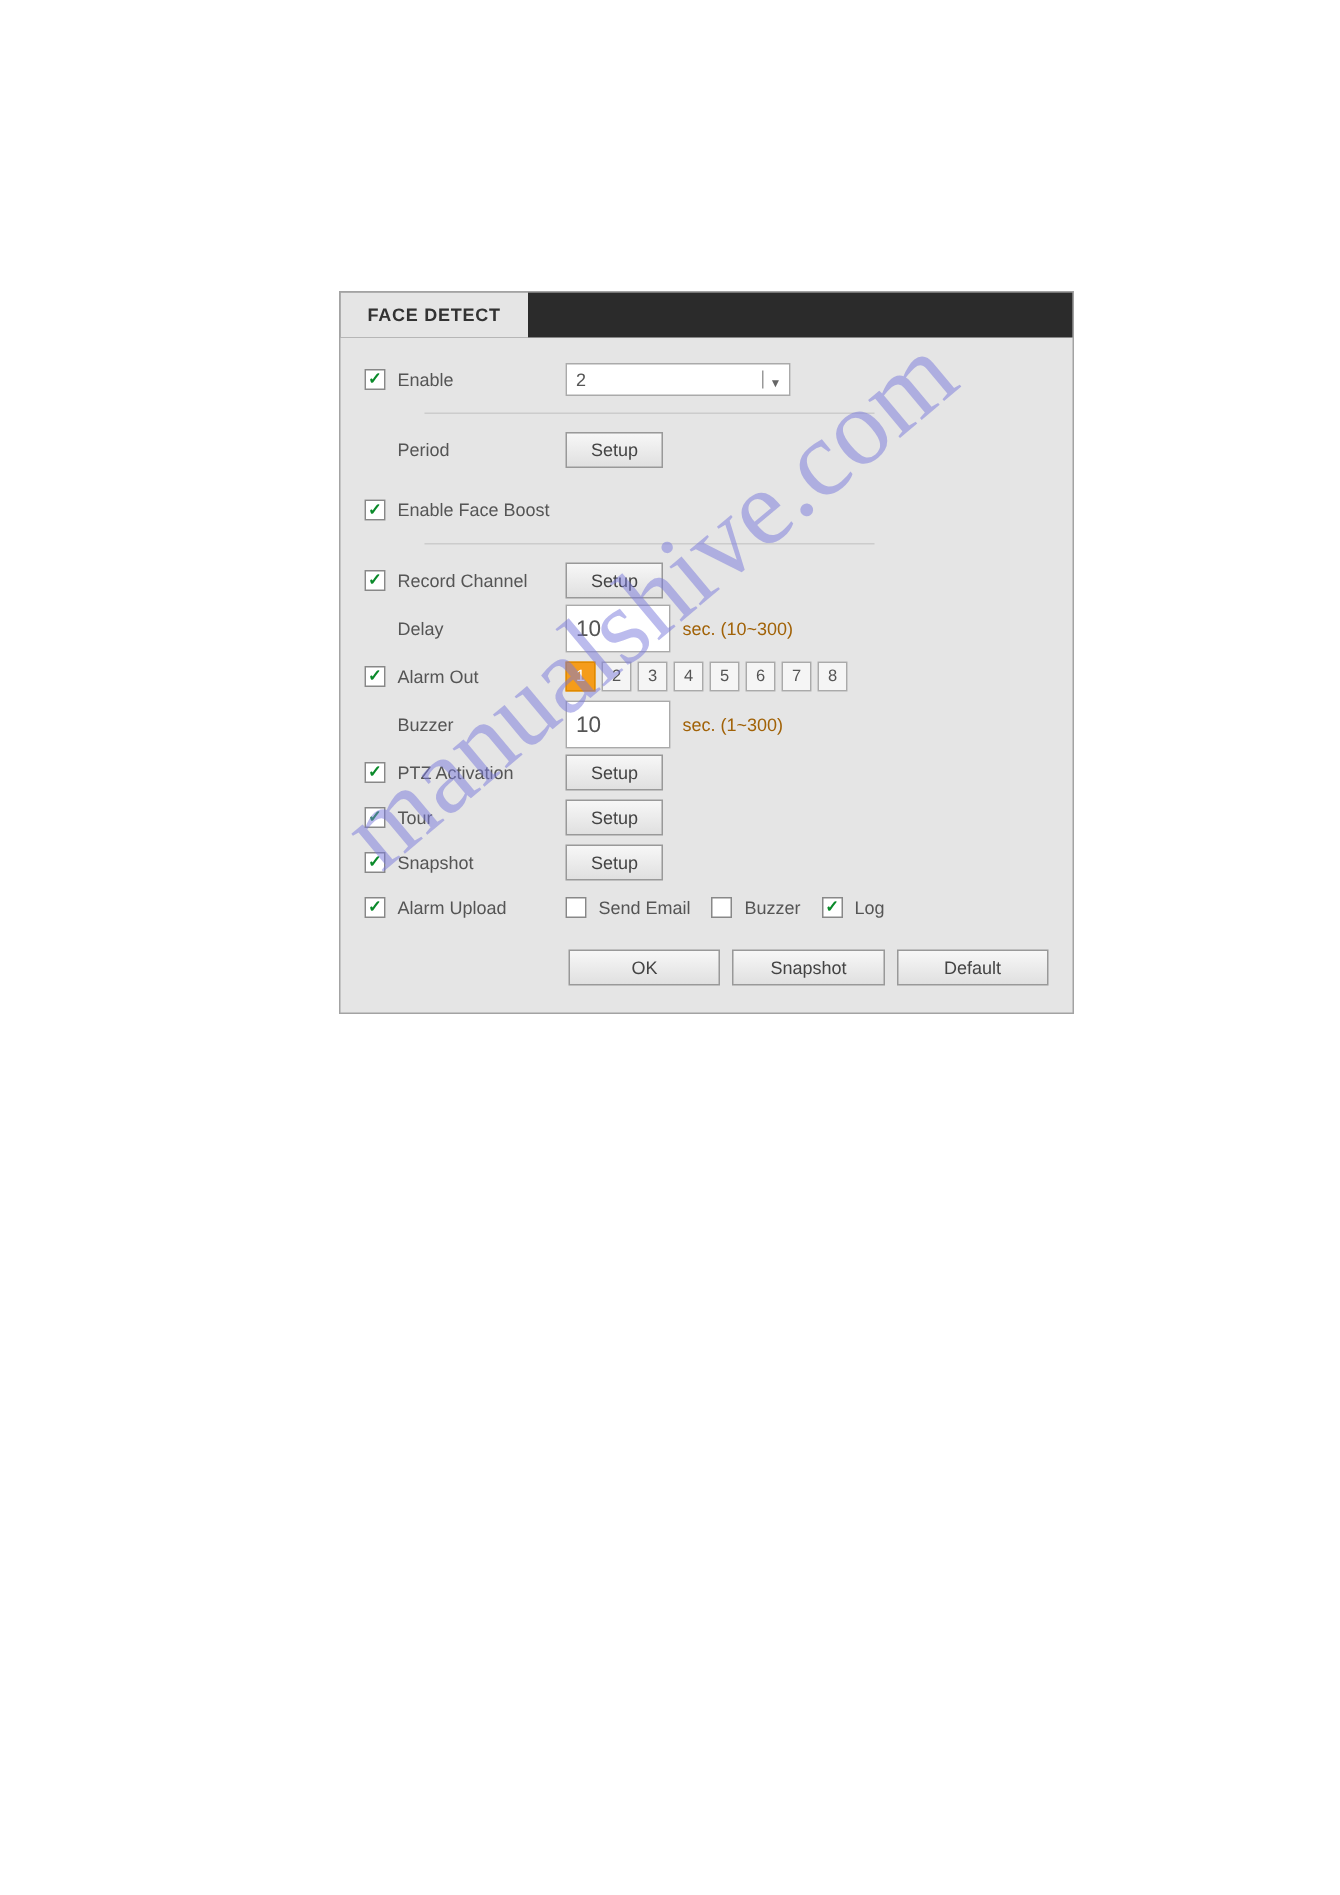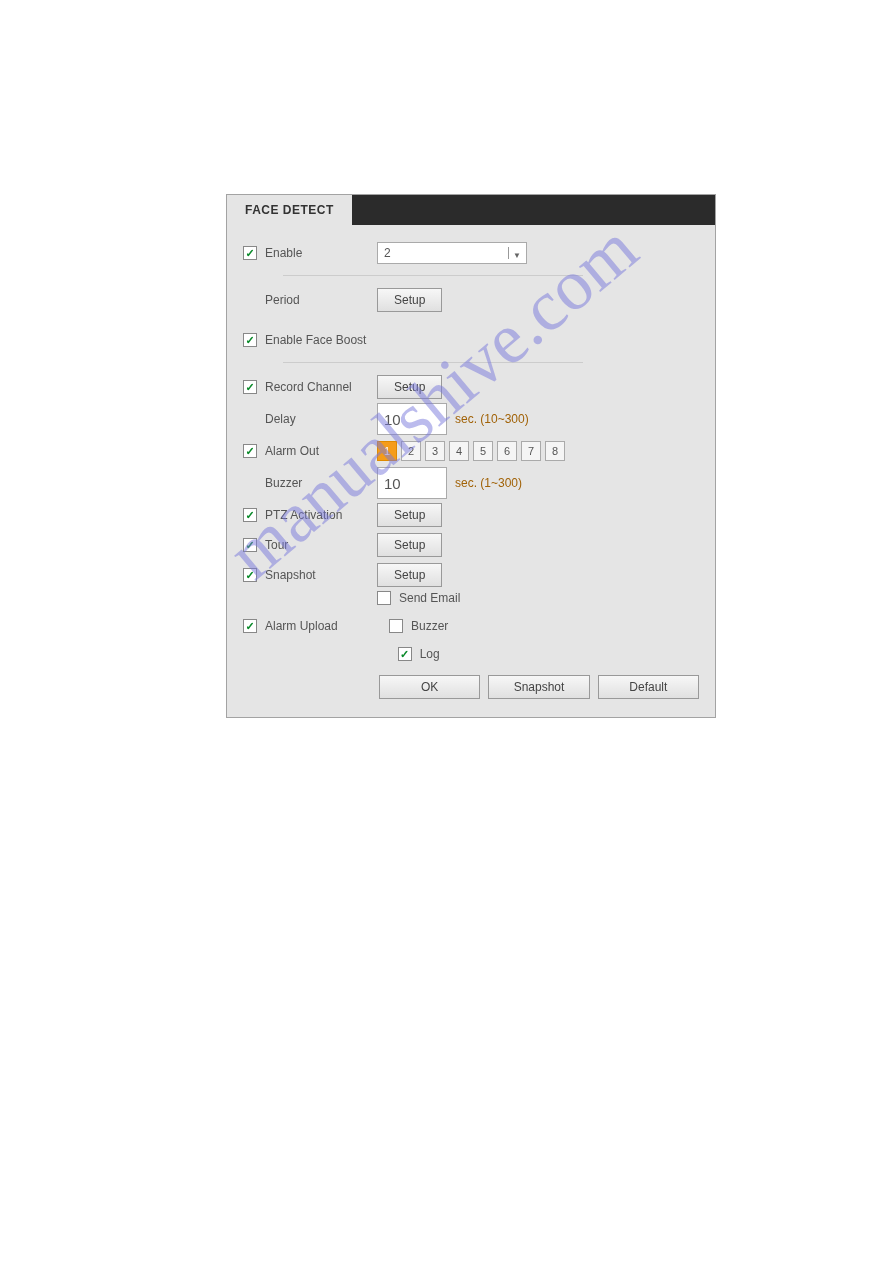--- a/index.html
+++ b/index.html
@@ -142,21 +142,20 @@
     }
     .num.on {
       background: #f59c1a;
       border-color: #e08a00;
       color: #fff;
     }
     .inline-chks {
       display: flex;
       align-items: center;
       gap: 14px;
-      flex-direction: column;
     }
     .inline-chks .pair {
       display: flex;
       align-items: center;
     }
     .footer {
       display: flex;
       gap: 8px;
       margin-top: 14px;
       margin-left: 136px;

